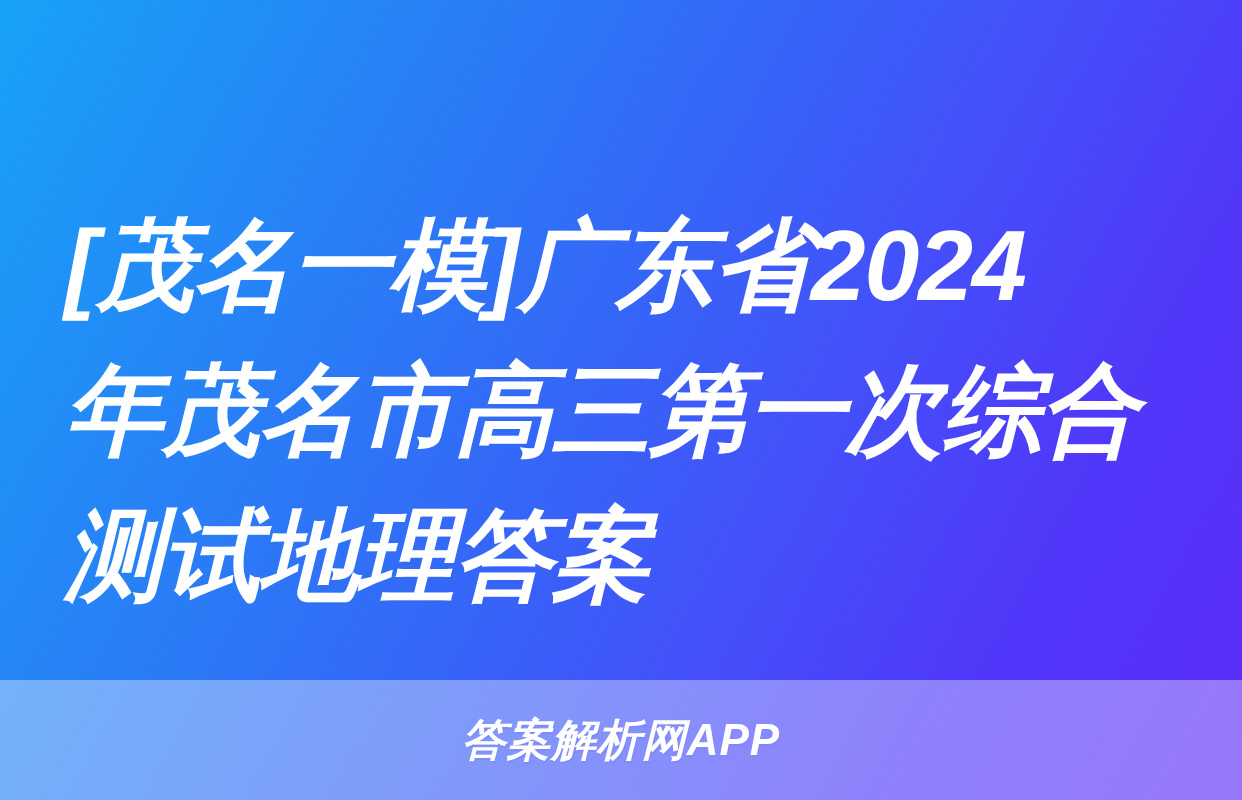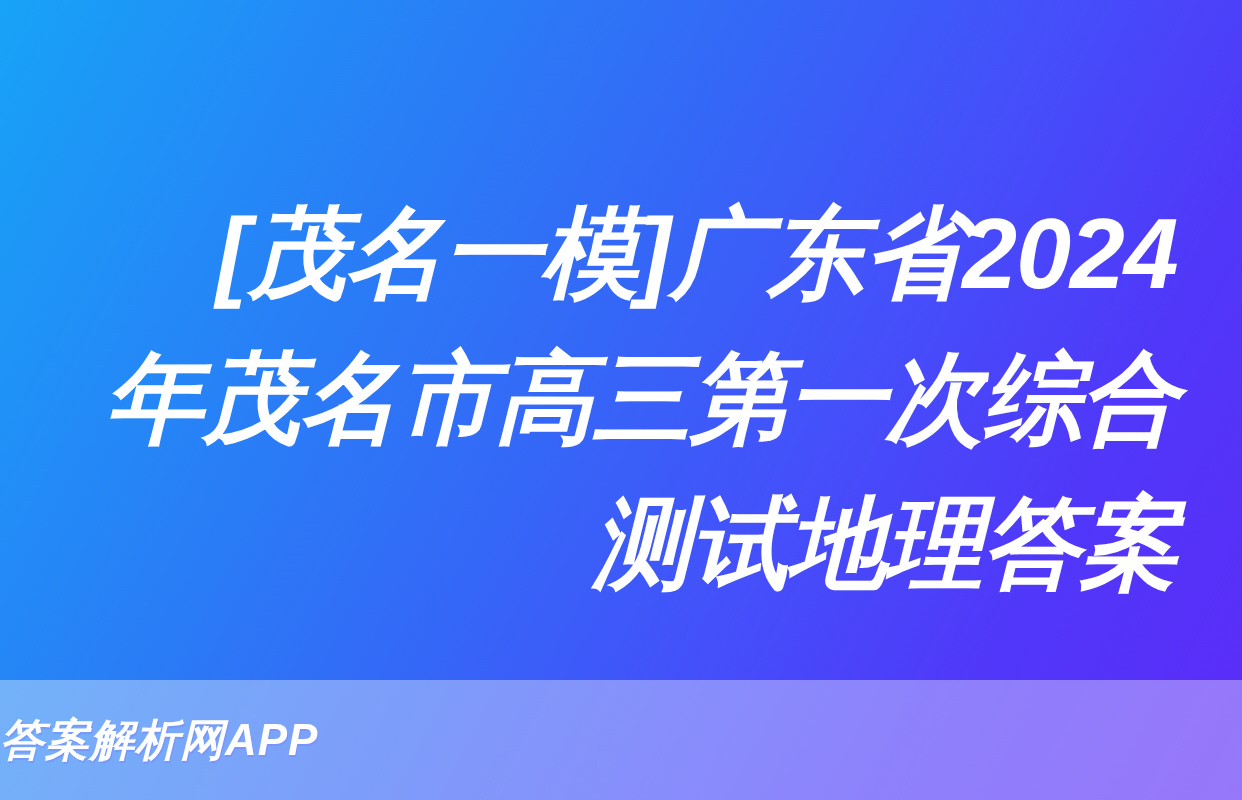--- a/index.html
+++ b/index.html
@@ -25,25 +25,25 @@
         #4450fa 63%,
         #5038f9 80%,
         #5c2bf8 100%);
     overflow: hidden;
   }
 
   
   #headline {
     position: absolute;
     left: 0;
-    top: 182px;
+    top: 194px;
     width: 1242px;
     padding: 0 56px;
     box-sizing: border-box;
-    text-align: right;
+    text-align: left;
     color: #ffffff;
     font-size: 100px;
     line-height: 145px;
     font-weight: 700;
     font-style: italic;
     letter-spacing: -1px;
     text-rendering: geometricPrecision;
     -webkit-font-smoothing: antialiased;
   }
   .headline-line {
@@ -56,21 +56,21 @@
   
   #watermark-band {
     position: absolute;
     left: 0;
     top: 680px;
     width: 1242px;
     height: 120px;
     background: rgba(255, 255, 255, 0.36);
     display: flex;
     align-items: center;
-    justify-content: flex-start;
+    justify-content: center;
   }
   #watermark-text {
     color: #ffffff;
     font-size: 44px;
     line-height: 50px;
     font-weight: 700;
     font-style: italic;
     letter-spacing: 1px;
     white-space: nowrap;
     text-shadow: 1px 2px 0 rgba(120, 130, 250, 0.45);

